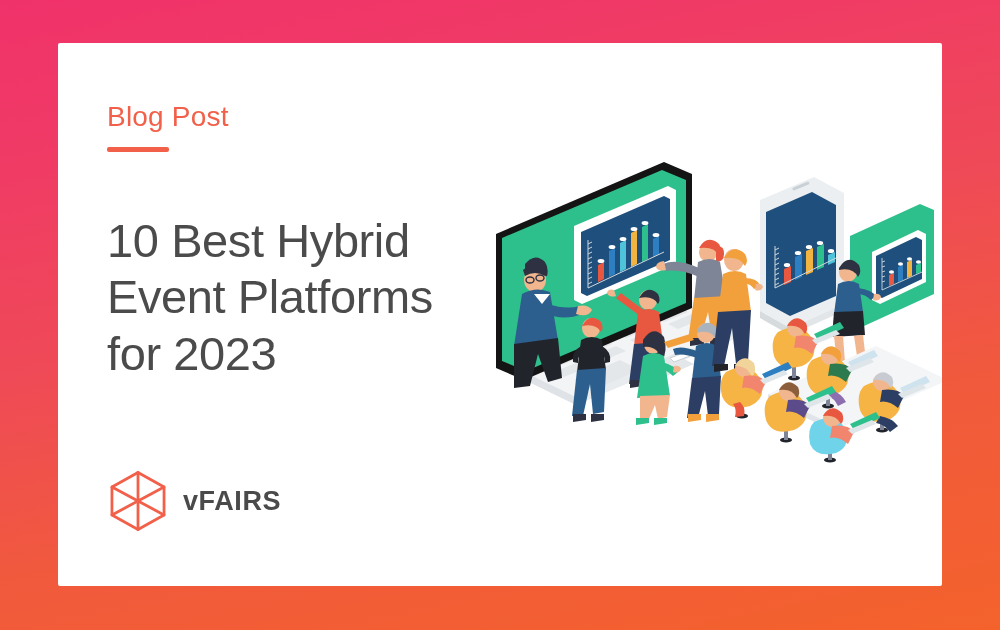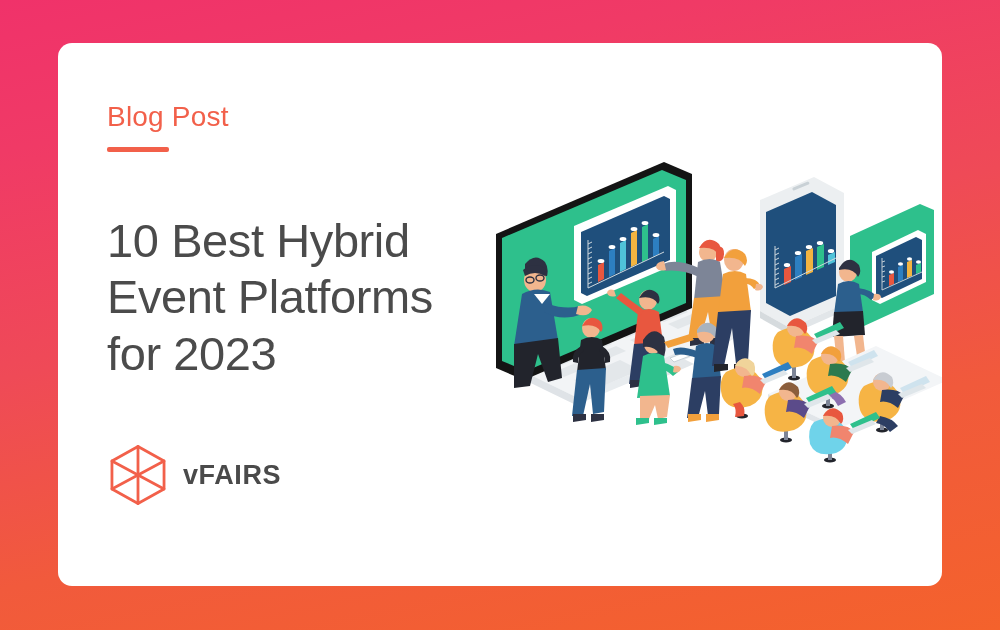--- a/index.html
+++ b/index.html
@@ -22,21 +22,21 @@
   }
 
   
   #card {
     position: absolute;
     left: 58px;
     top: 43px;
     width: 884px;
     height: 543px;
     background: #ffffff;
-    border-radius: 14px;
+    border-radius: 2px;
     overflow: hidden;
   }
 
   
   .text-col {
     position: absolute;
     left: 49px;
     top: 60px;
     width: 400px;
   }
@@ -65,21 +65,21 @@
     font-weight: 300;
     color: #4b4b4b;
     letter-spacing: -0.4px;
     max-width: 360px;
   }
 
   
   .logo-row {
     position: absolute;
     left: 49px;
-    top: 401px;
+    top: 427px;
     display: flex;
     align-items: center;
     gap: 14px;
   }
   .logo-mark {
     width: 62px;
     height: 62px;
     display: block;
   }
   .logo-word {

